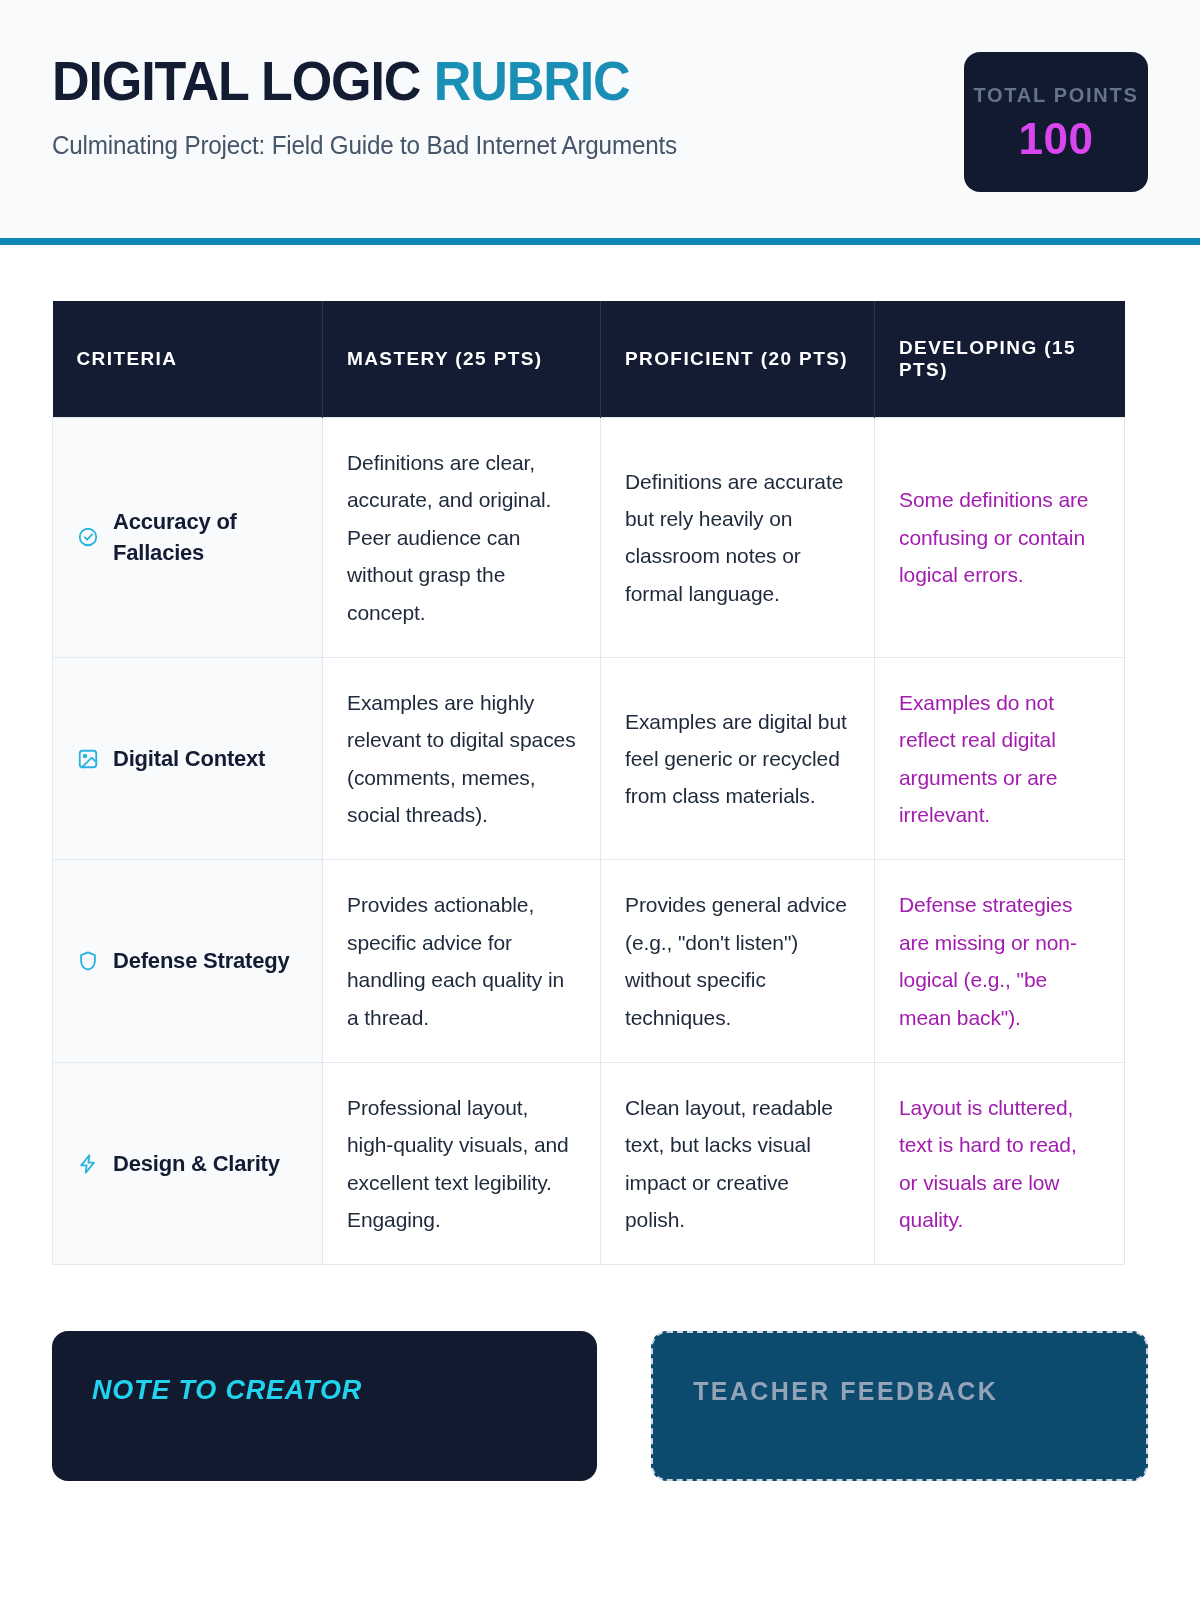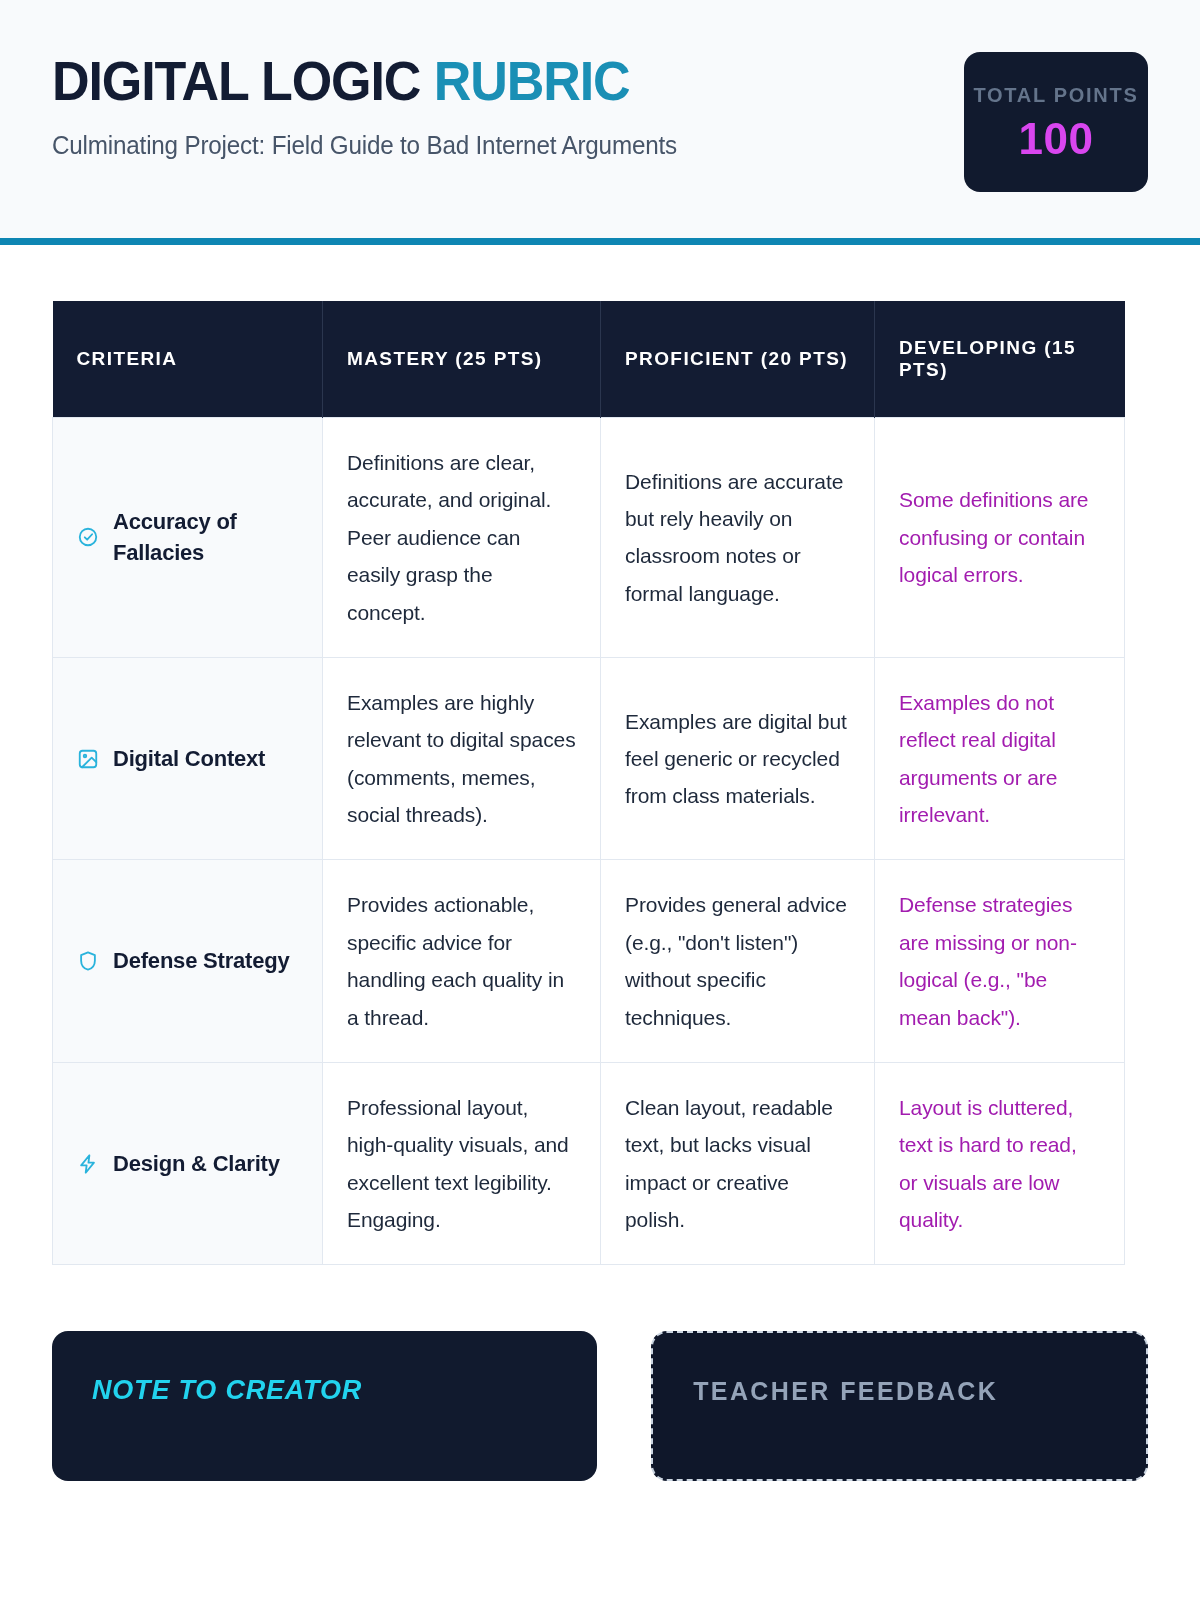--- a/index.html
+++ b/index.html
@@ -148,21 +148,21 @@
     font-family: "Liberation Sans Narrow", "Liberation Sans", sans-serif;
     font-size: 27px;
     font-weight: 700;
     font-style: italic;
     letter-spacing: 0.8px;
     color: #22d3ee;
   }
   .feedback-card {
     width: 510px;
     min-height: 150px;
-    background: #0f172a;
+    background: #0c4a6e;
     border: 2px dashed #cbd5e1;
     border-radius: 16px;
     padding: 44px 40px 40px 40px;
   }
   .feedback-title {
     font-size: 25px;
     font-weight: 700;
     letter-spacing: 2.4px;
     color: #94a3b8;
   }
@@ -209,21 +209,21 @@
             <div class="criteria-inner">
               <span class="crit-icon">
                 <svg viewBox="0 0 24 24" fill="none" stroke="currentColor" stroke-width="2" stroke-linecap="round" stroke-linejoin="round">
                     <circle cx="12" cy="12" r="9"></circle>
                     <path d="M8.5 12.3l2.6 2.6L16.5 9"></path>
                   </svg>
               </span>
               <span class="crit-label">Accuracy of Fallacies</span>
             </div>
           </td>
-          <td class="level-cell mastery">Definitions are clear, accurate, and original. Peer audience can easily grasp the concept.</td>
+          <td class="level-cell mastery">Definitions are clear, accurate, and original. Peer audience can without grasp the concept.</td>
           <td class="level-cell proficient">Definitions are accurate but rely heavily on classroom notes or formal language.</td>
           <td class="level-cell developing">Some definitions are confusing or contain logical errors.</td>
         </tr>
 
         <tr>
           <td class="criteria-cell">
             <div class="criteria-inner">
               <span class="crit-icon">
                 <svg viewBox="0 0 24 24" fill="none" stroke="currentColor" stroke-width="2" stroke-linecap="round" stroke-linejoin="round">
                     <rect x="3" y="3" width="18" height="18" rx="3"></rect>

